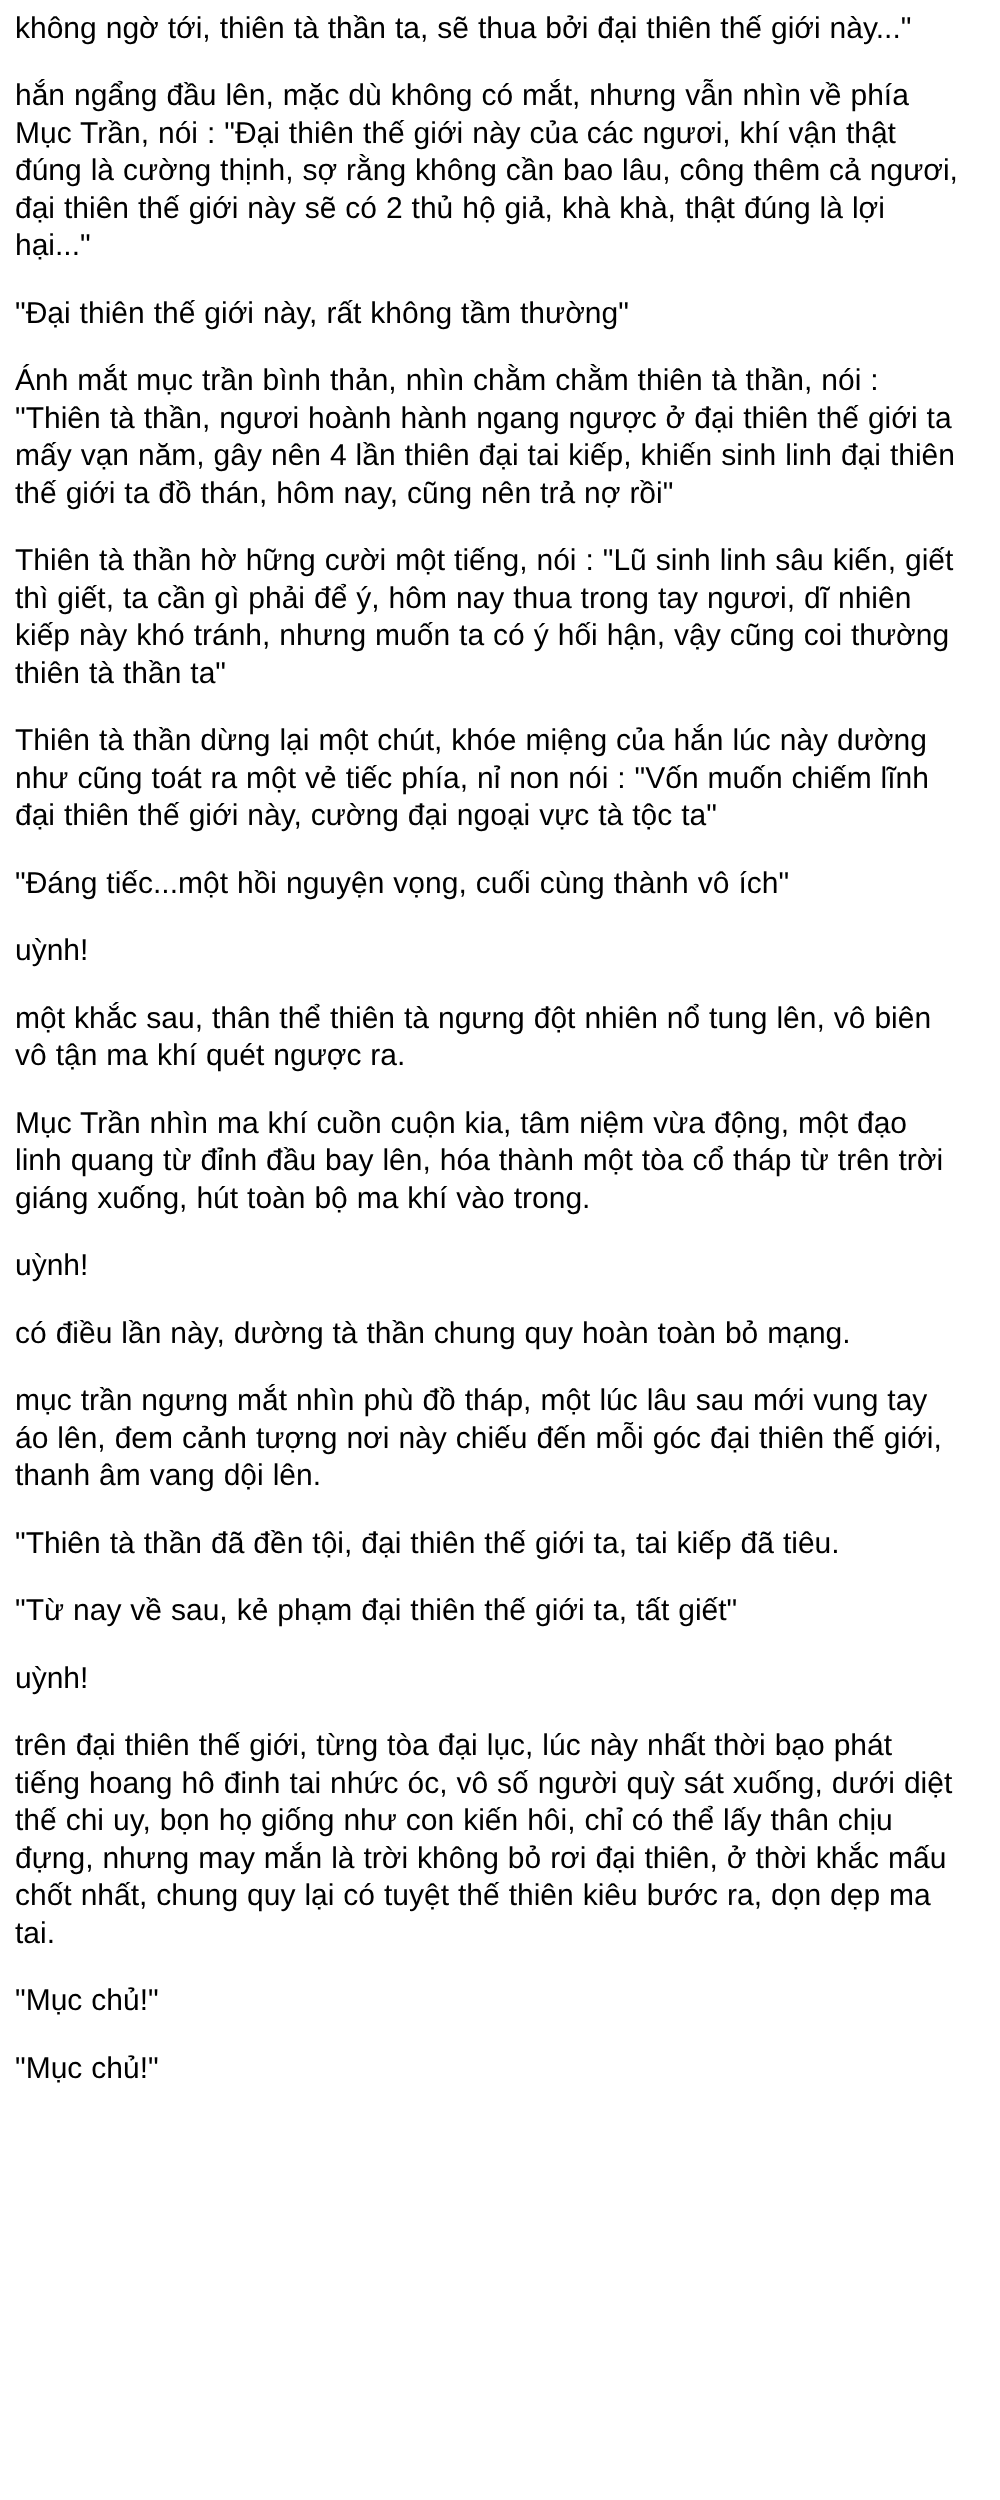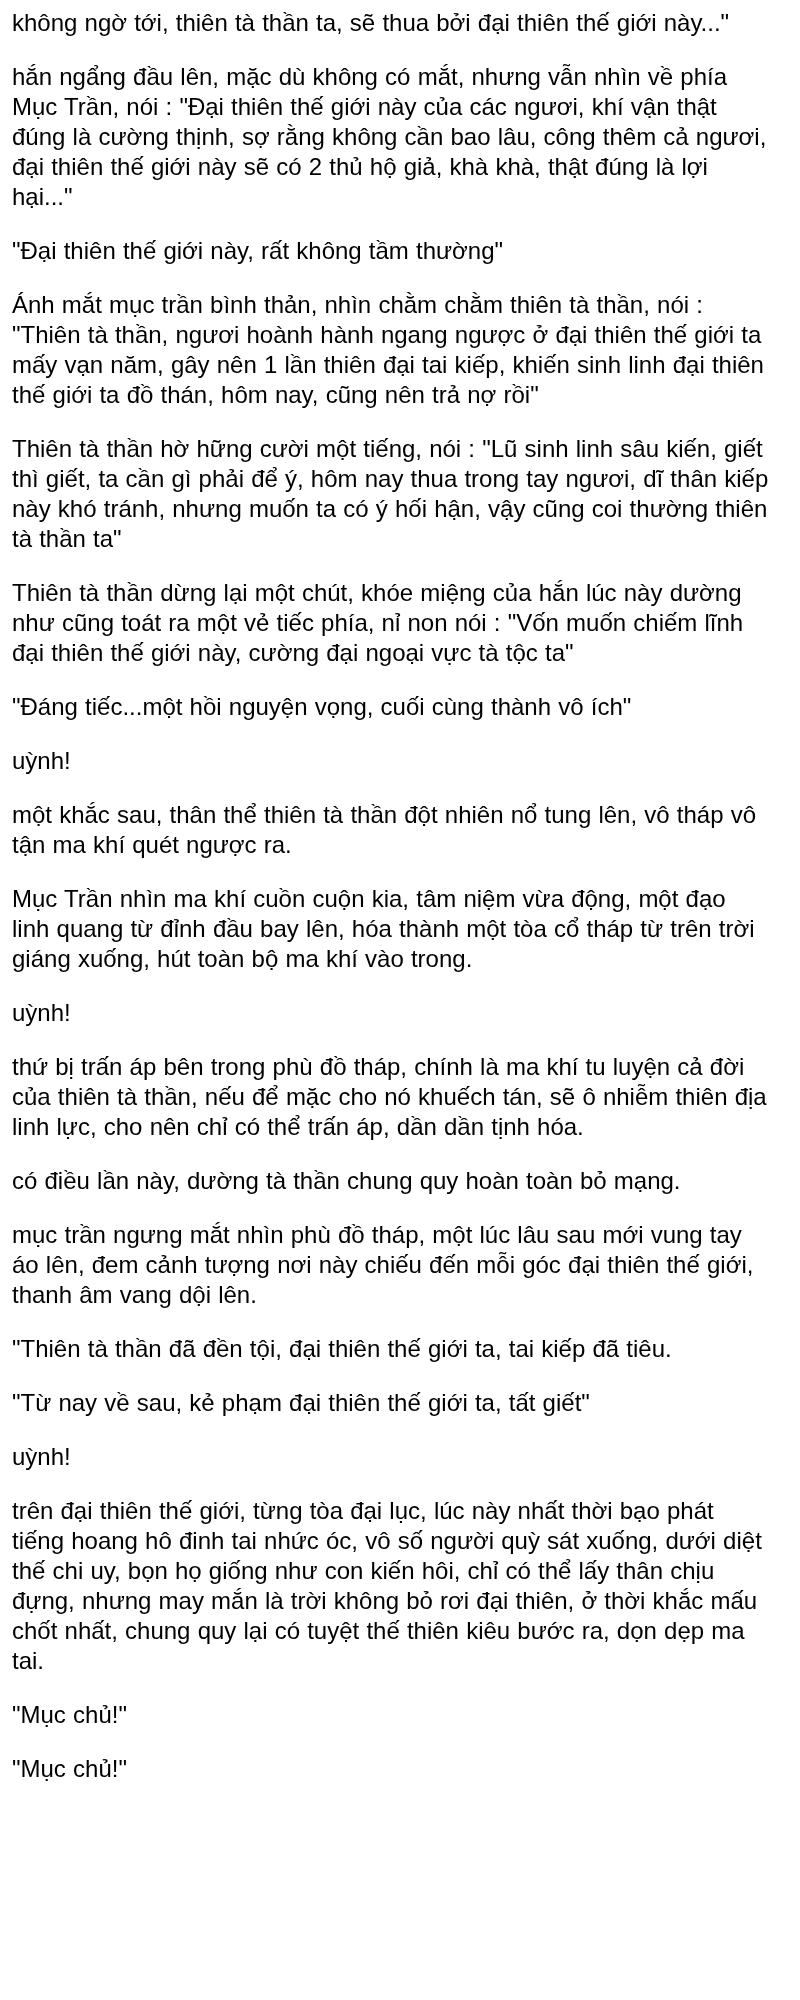--- a/index.html
+++ b/index.html
@@ -28,29 +28,28 @@
   }
 </style>
 </head>
 <body>
 
 <div class="page">
   <div id="paragraph-container">
       <p>không ngờ tới, thiên tà thần ta, sẽ thua bởi đại thiên thế giới này..."</p>
       <p>hắn ngẩng đầu lên, mặc dù không có mắt, nhưng vẫn nhìn về phía Mục Trần, nói : "Đại thiên thế giới này của các ngươi, khí vận thật đúng là cường thịnh, sợ rằng không cần bao lâu, công thêm cả ngươi, đại thiên thế giới này sẽ có 2 thủ hộ giả, khà khà, thật đúng là lợi hại..."</p>
       <p>"Đại thiên thế giới này, rất không tầm thường"</p>
-      <p>Ánh mắt mục trần bình thản, nhìn chằm chằm thiên tà thần, nói : "Thiên tà thần, ngươi hoành hành ngang ngược ở đại thiên thế giới ta mấy vạn năm, gây nên 1 lần thiên đại tai kiếp, khiến sinh linh đại thiên thế giới ta đồ thán, hôm nay, cũng nên trả nợ rồi"</p>
-      <p>Thiên tà thần hờ hững cười một tiếng, nói : "Lũ sinh linh sâu kiến, giết thì giết, ta cần gì phải để ý, hôm nay thua trong tay ngươi, dĩ thân kiếp này khó tránh, nhưng muốn ta có ý hối hận, vậy cũng coi thường thiên tà thần ta"</p>
+      <p>Ánh mắt mục trần bình thản, nhìn chằm chằm thiên tà thần, nói : "Thiên tà thần, ngươi hoành hành ngang ngược ở đại thiên thế giới ta mấy vạn năm, gây nên 4 lần thiên đại tai kiếp, khiến sinh linh đại thiên thế giới ta đồ thán, hôm nay, cũng nên trả nợ rồi"</p>
+      <p>Thiên tà thần hờ hững cười một tiếng, nói : "Lũ sinh linh sâu kiến, giết thì giết, ta cần gì phải để ý, hôm nay thua trong tay ngươi, dĩ nhiên kiếp này khó tránh, nhưng muốn ta có ý hối hận, vậy cũng coi thường thiên tà thần ta"</p>
       <p>Thiên tà thần dừng lại một chút, khóe miệng của hắn lúc này dường như cũng toát ra một vẻ tiếc phía, nỉ non nói : "Vốn muốn chiếm lĩnh đại thiên thế giới này, cường đại ngoại vực tà tộc ta"</p>
       <p>"Đáng tiếc...một hồi nguyện vọng, cuối cùng thành vô ích"</p>
       <p>uỳnh!</p>
-      <p>một khắc sau, thân thể thiên tà thần đột nhiên nổ tung lên, vô tháp vô tận ma khí quét ngược ra.</p>
+      <p>một khắc sau, thân thể thiên tà ngưng đột nhiên nổ tung lên, vô biên vô tận ma khí quét ngược ra.</p>
       <p>Mục Trần nhìn ma khí cuồn cuộn kia, tâm niệm vừa động, một đạo linh quang từ đỉnh đầu bay lên, hóa thành một tòa cổ tháp từ trên trời giáng xuống, hút toàn bộ ma khí vào trong.</p>
       <p>uỳnh!</p>
-      <p>thứ bị trấn áp bên trong phù đồ tháp, chính là ma khí tu luyện cả đời của thiên tà thần, nếu để mặc cho nó khuếch tán, sẽ ô nhiễm thiên địa linh lực, cho nên chỉ có thể trấn áp, dần dần tịnh hóa.</p>
       <p>có điều lần này, dường tà thần chung quy hoàn toàn bỏ mạng.</p>
       <p>mục trần ngưng mắt nhìn phù đồ tháp, một lúc lâu sau mới vung tay áo lên, đem cảnh tượng nơi này chiếu đến mỗi góc đại thiên thế giới, thanh âm vang dội lên.</p>
       <p>"Thiên tà thần đã đền tội, đại thiên thế giới ta, tai kiếp đã tiêu.</p>
       <p>"Từ nay về sau, kẻ phạm đại thiên thế giới ta, tất giết"</p>
       <p>uỳnh!</p>
       <p>trên đại thiên thế giới, từng tòa đại lục, lúc này nhất thời bạo phát tiếng hoang hô đinh tai nhức óc, vô số người quỳ sát xuống, dưới diệt thế chi uy, bọn họ giống như con kiến hôi, chỉ có thể lấy thân chịu đựng, nhưng may mắn là trời không bỏ rơi đại thiên, ở thời khắc mấu chốt nhất, chung quy lại có tuyệt thế thiên kiêu bước ra, dọn dẹp ma tai.</p>
       <p>"Mục chủ!"</p>
       <p>"Mục chủ!"</p>
     </div>
 </div>

